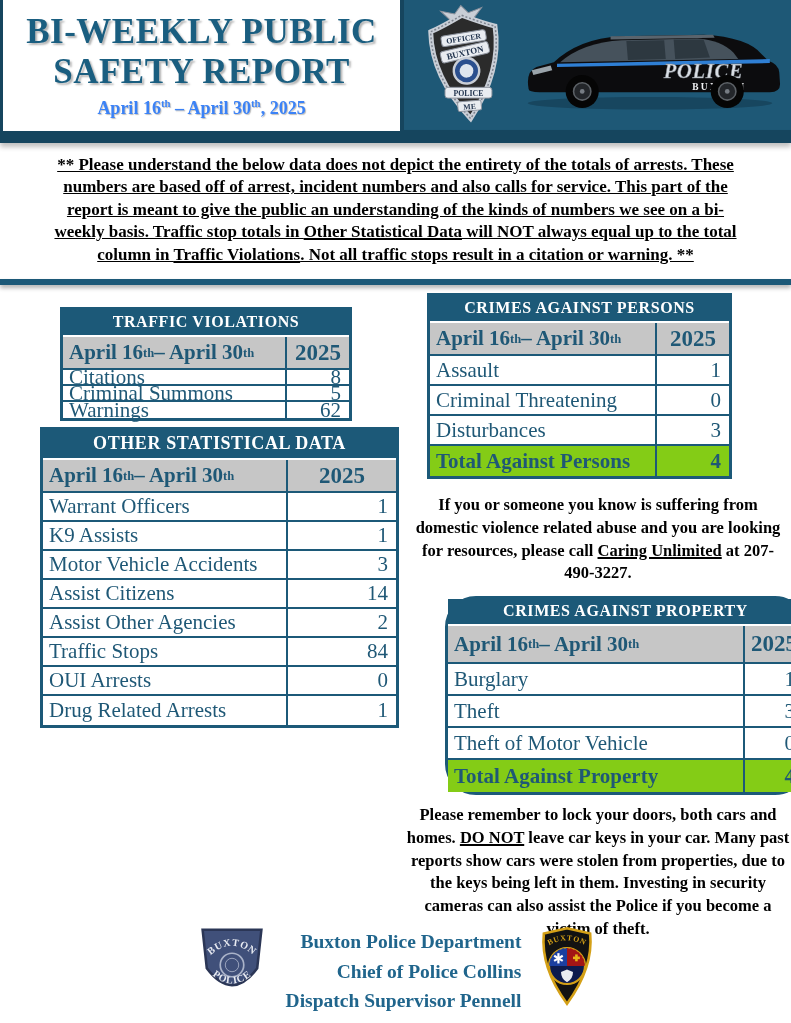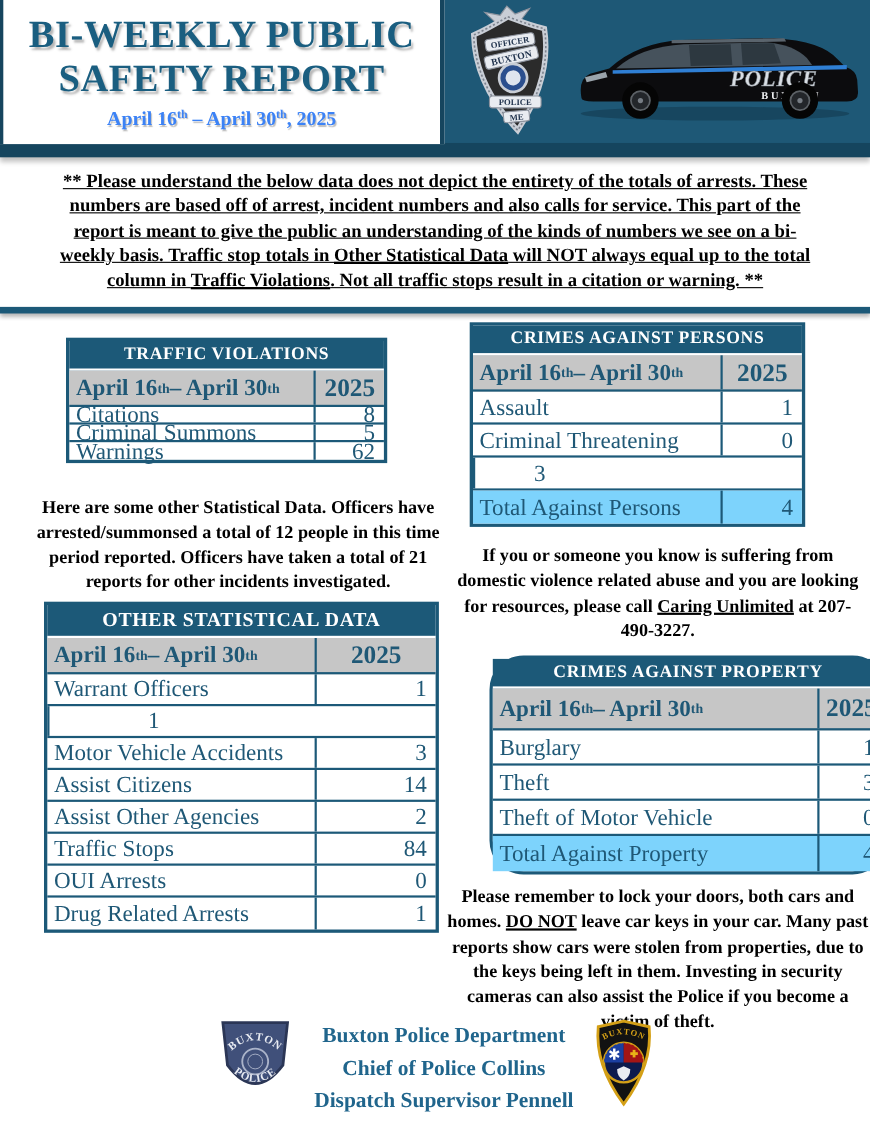--- a/index.html
+++ b/index.html
@@ -69,38 +69,38 @@
     letter-spacing:.6px; font-size:16px; padding: 3px 0 4px 0;
     border-bottom: 2px solid #ffffff;
   }
   .t-sub { display:flex; background:#C6C6C6; border-bottom: 2px solid #1C5978; height: 33px; }
   .t-period { flex:1; display:flex; align-items:center; padding: 0 6px; font-weight:bold; color:#1F5876; font-size:21px; }
   .t-year { width: var(--valw); border-left: 2px solid #1C5978; display:flex; align-items:center; justify-content:center; font-weight:bold; color:#1F5876; font-size:23px; }
   .t-row { display:flex; border-bottom: 2px solid #1C5978; color:#1F5876; font-size:21px; height: 31px; }
   .t-row:last-child { border-bottom: none; }
   .t-label { flex:1; display:flex; align-items:center; padding: 0 6px; }
   .t-value { width: var(--valw); border-left: 2px solid #1C5978; display:flex; align-items:center; justify-content:flex-end; padding-right: 8px; }
-  .t-row.total { background:#7dd3fc; font-weight:normal;gap:12px; }
+  .t-row.total { background:#84cc16; font-weight:bold;gap:12px; }
 
   .tbl-tv   { margin: 22px 0 0 60px; width: 292px; --valw: 64px; }
   .tbl-tv .t-row { height: 16px; }
   .tbl-cap  { margin: 8px 0 15px 22px;  width: 305px; --valw: 74px; }
   .tbl-cap .t-row { height: 30px; }
   .tbl-osd  { margin: 6px 0 0 40px;  width: 359px; --valw: 110px; }
   .tbl-osd .t-head { font-size: 18px; }
   .tbl-osd .t-row { height: 29px; }
   .tbl-capr { margin: 11px 0 0 40px; width: 361px; border-radius: 31px; --valw: 60px; }
   .tbl-capr .t-sub { height: 38px; }
   .tbl-capr .t-row { height: 32px; }
 
   sup { font-size: 60%; vertical-align: super; line-height: 0; }
 
   
   .footer { display:flex; align-items:flex-start; justify-content:center; gap: 16px; margin-top: 16px; }
-  .footer-text { text-align:center; font-weight:bold; color:#20658C; font-size: 19.5px; line-height: 1.52; padding-top: 4px; }
+  .footer-text { text-align:right; font-weight:bold; color:#20658C; font-size: 19.5px; line-height: 1.52; padding-top: 4px; }
 </style>
 </head>
 <body>
 
 <div class="page">
 
   <div class="header">
     <div class="title-box">
       <div class="title-line">BI-WEEKLY PUBLIC</div>
       <div class="title-line">SAFETY REPORT</div>
@@ -187,34 +187,34 @@
               <div class="t-label">Criminal Summons</div>
               <div class="t-value">5</div>
             </div>
             <div class="t-row">
               <div class="t-label">Warnings</div>
               <div class="t-value">62</div>
             </div>
           </div>
       </div>
 
-      <div class="note intro-note">Here are some other Statistical Data. Officers have arrested/summonsed a total of 12 people in this time period reported. Officers have taken a total of 21 reports for other incidents investigated.</div>
 
       <div class="tbl tbl-osd">
         <div class="t-head">OTHER STATISTICAL DATA</div>
         <div class="t-sub">
           <div class="t-period">April 16<sup>th</sup> – April 30<sup>th</sup></div>
           <div class="t-year">2025</div>
         </div>
         <div class="t-body">
             <div class="t-row">
               <div class="t-label">Warrant Officers</div>
               <div class="t-value">1</div>
             </div>
             <div class="t-row">
+              <div class="t-label">K9 Assists</div>
               <div class="t-value">1</div>
             </div>
             <div class="t-row">
               <div class="t-label">Motor Vehicle Accidents</div>
               <div class="t-value">3</div>
             </div>
             <div class="t-row">
               <div class="t-label">Assist Citizens</div>
               <div class="t-value">14</div>
             </div>
@@ -249,20 +249,21 @@
         <div class="t-body">
             <div class="t-row">
               <div class="t-label">Assault</div>
               <div class="t-value">1</div>
             </div>
             <div class="t-row">
               <div class="t-label">Criminal Threatening</div>
               <div class="t-value">0</div>
             </div>
             <div class="t-row">
+              <div class="t-label">Disturbances</div>
               <div class="t-value">3</div>
             </div>
             <div class="t-row total">
               <div class="t-label">Total Against Persons</div>
               <div class="t-value">4</div>
             </div>
           </div>
       </div>
 
       <div class="note dv-note"><span>If you or someone you know is suffering from domestic violence related abuse and you are looking for resources, please call </span><span class="u">Caring Unlimited</span><span> at 207-490-3227.</span></div>

